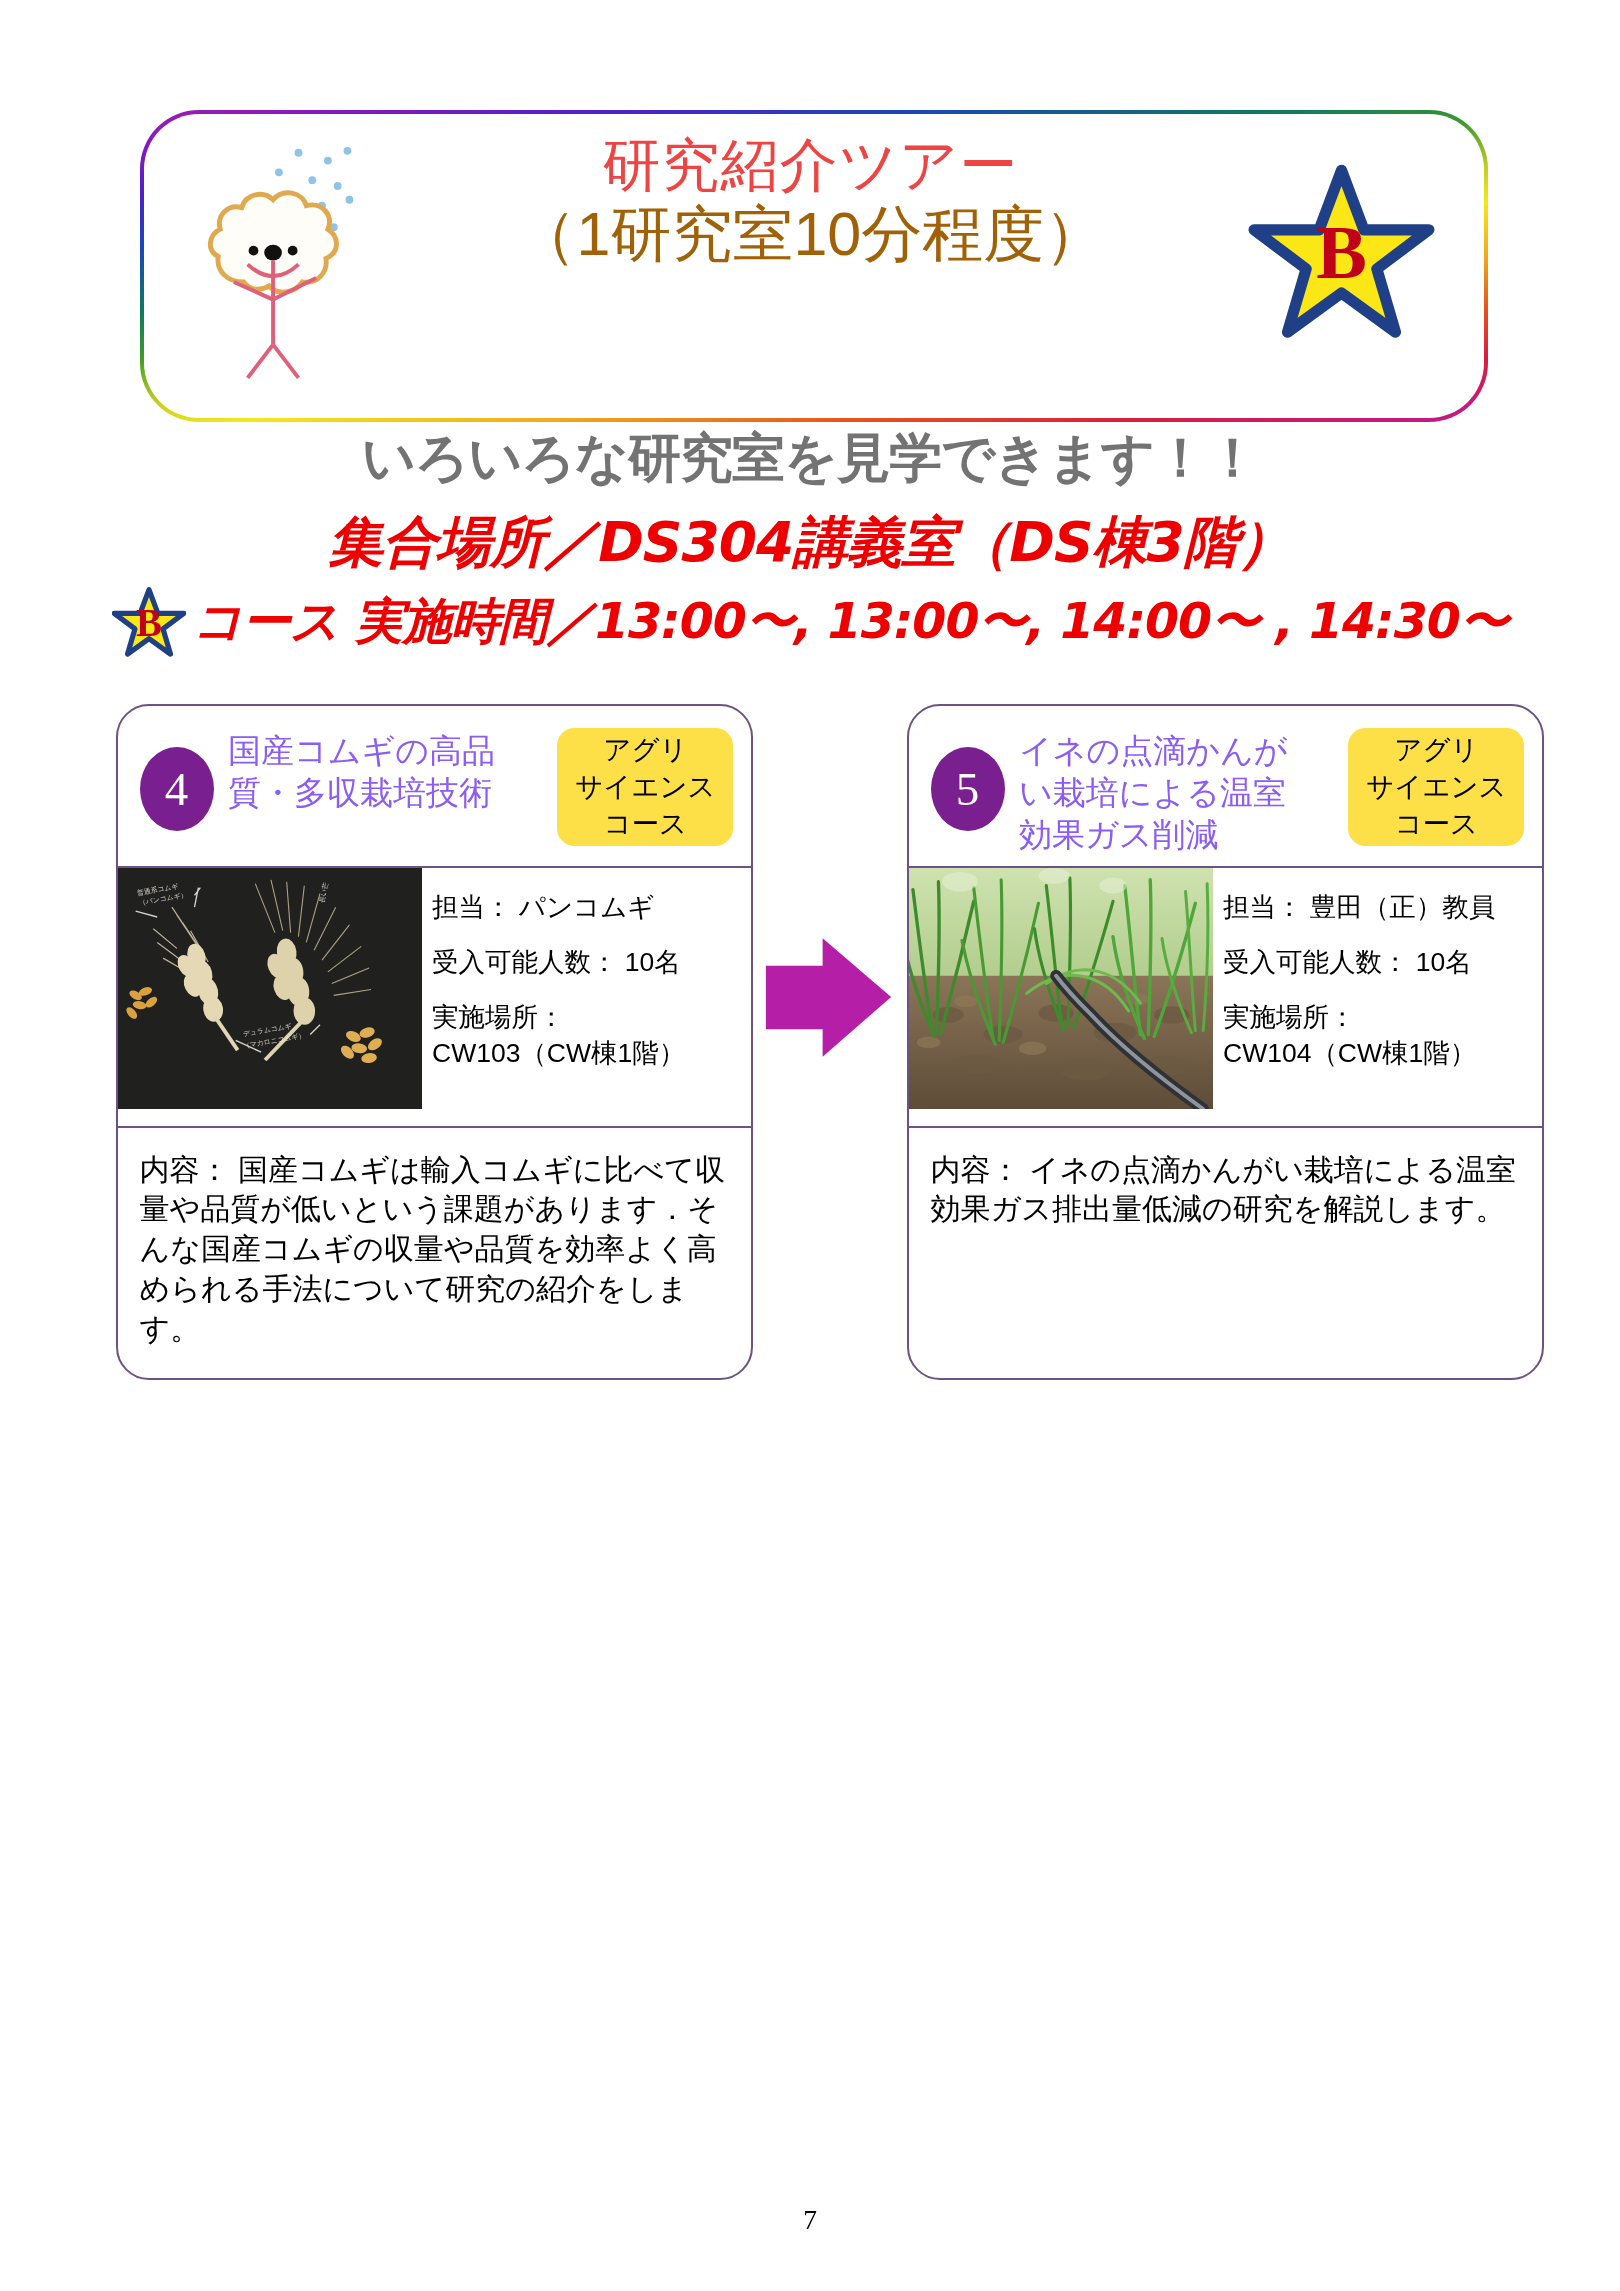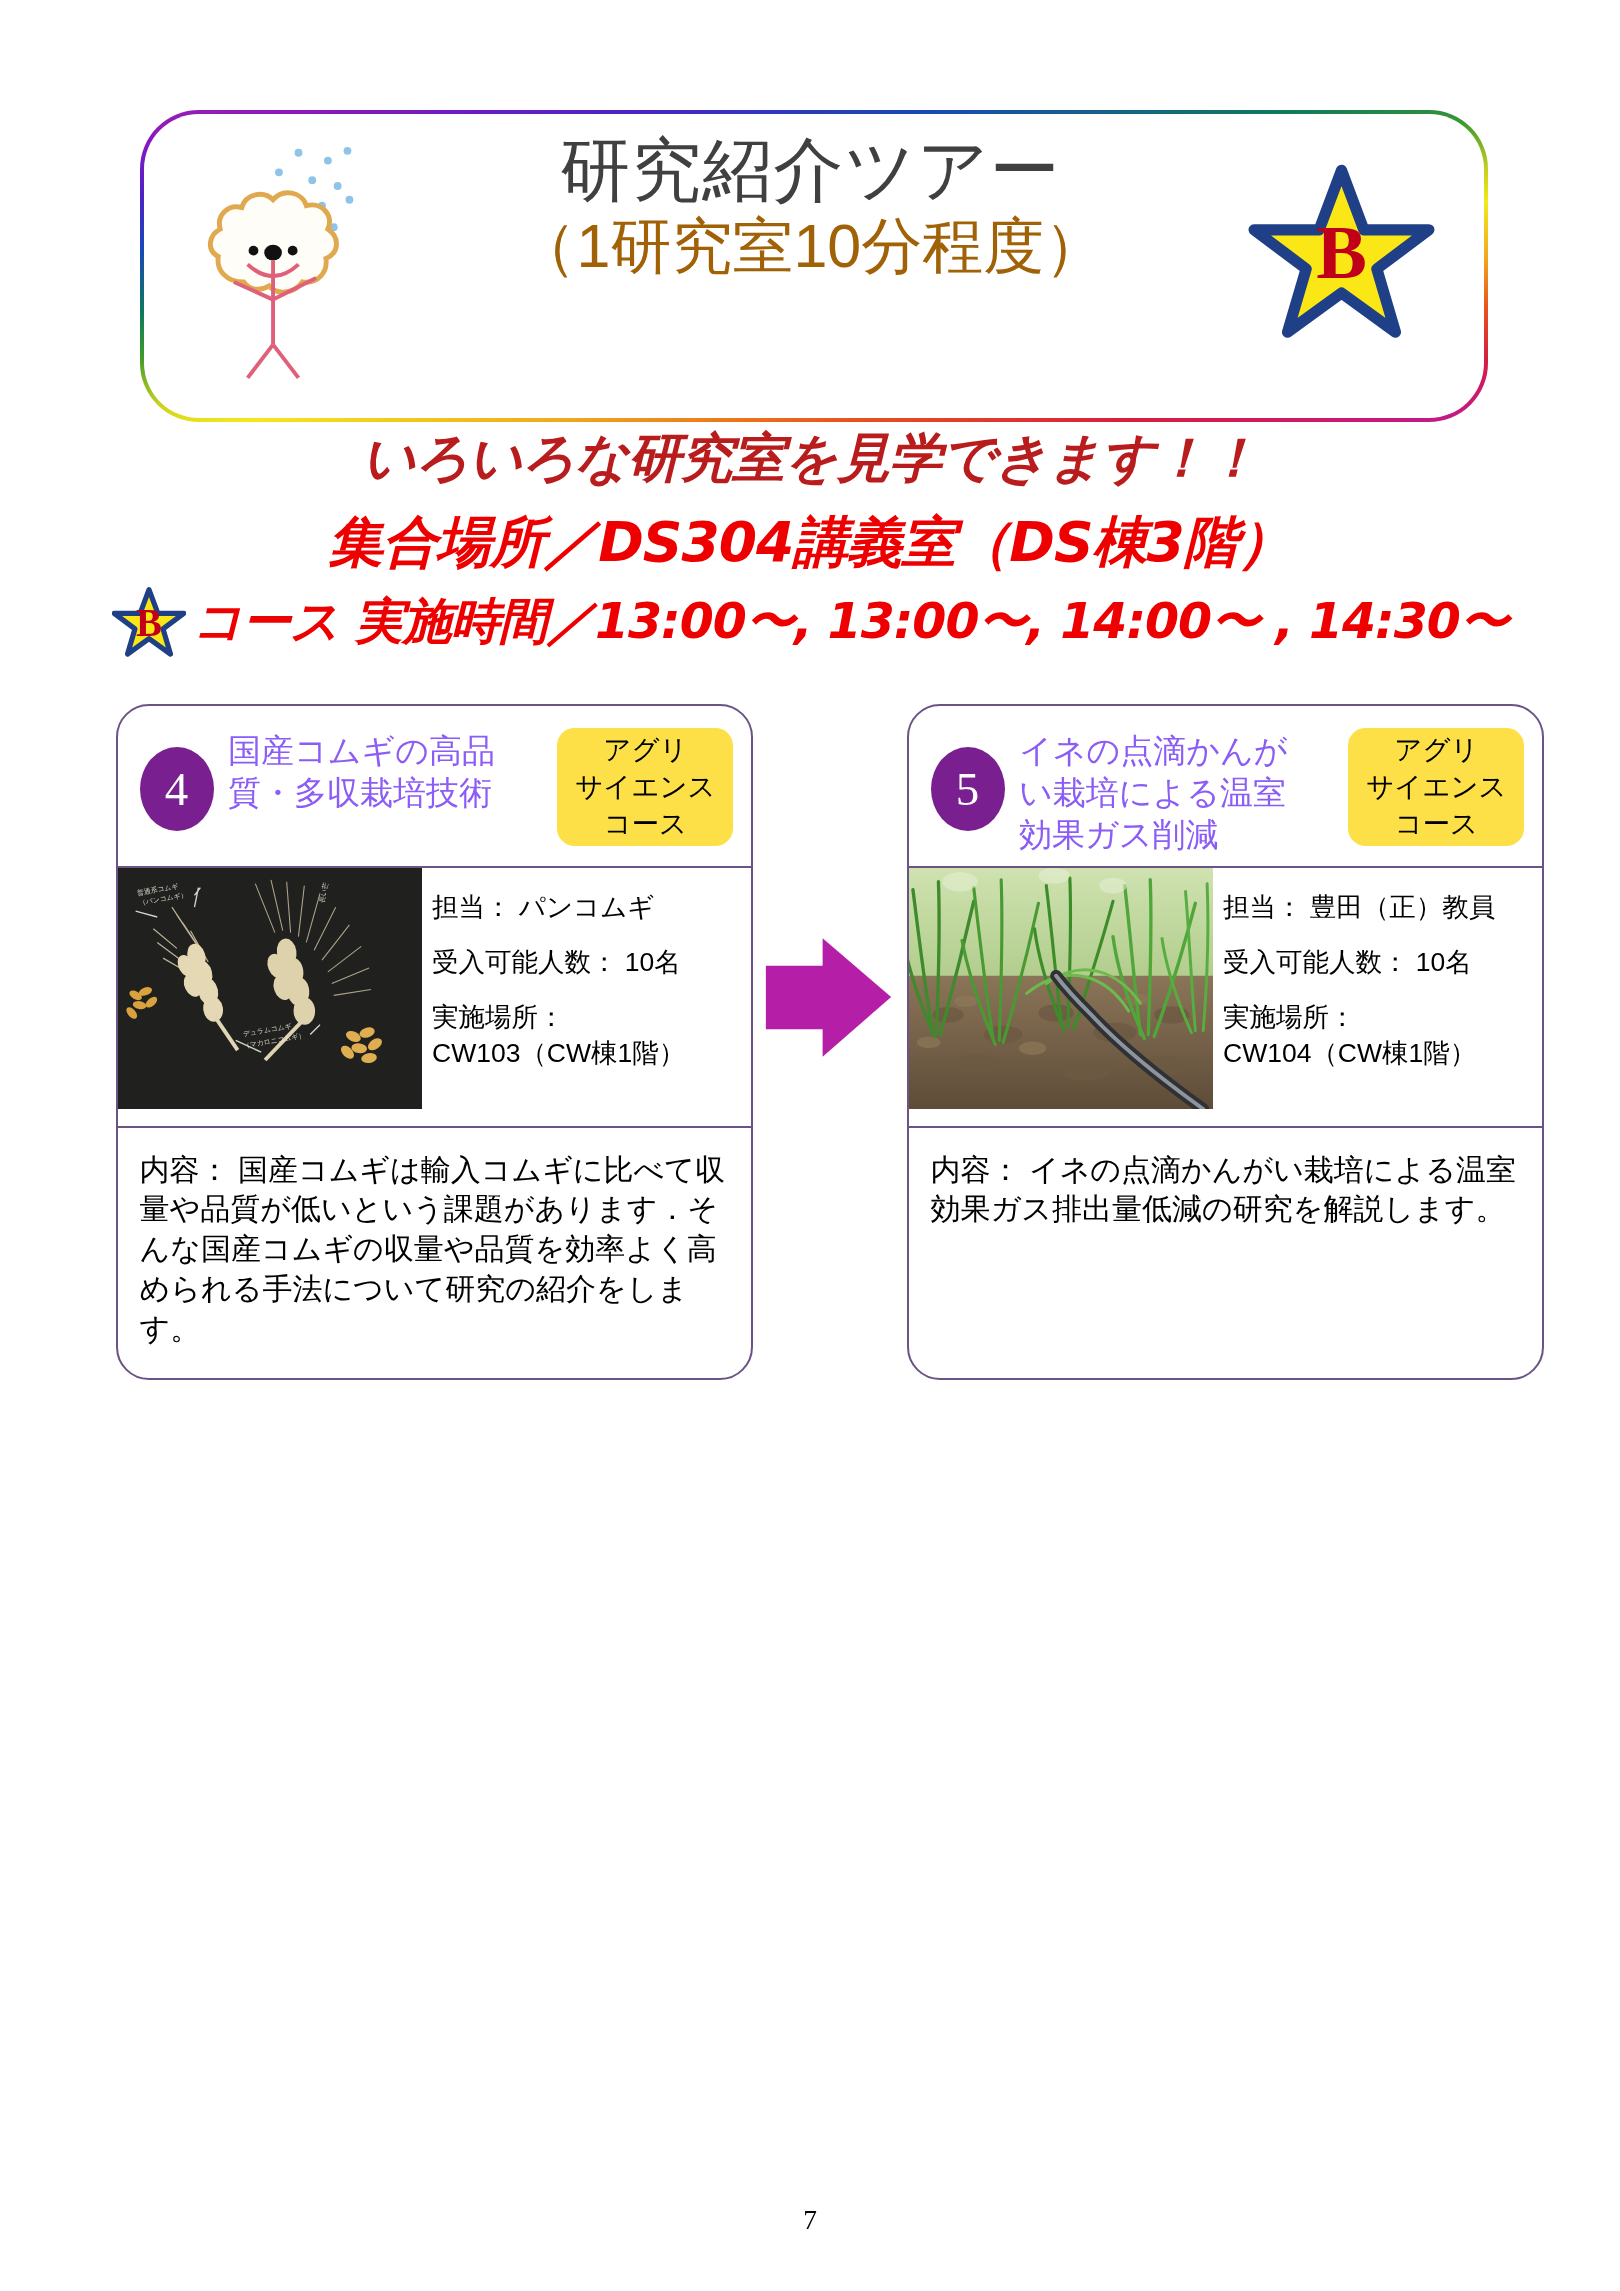--- a/index.html
+++ b/index.html
@@ -23,40 +23,40 @@
   }
 
   
   #mascot{position:absolute;left:39px;top:21.6px;width:186px;height:245px;}
   #mascot svg{width:100%;height:100%;}
 
   #title-block{
     position:absolute;left:240px;top:21.6px;width:853px;text-align:center;
   }
   #main-title{
-    font-size:70px;line-height:1.02;font-weight:400;color:#404040;
-    letter-spacing:1px;white-space:nowrap;font-family:Liberation Serif, serif;
+    font-size:58px;line-height:1.02;font-weight:400;color:#ef4444;
+    letter-spacing:1px;white-space:nowrap;
   }
   #sub-title{
     font-size:61px;line-height:1.1;color:#a16207;margin-top:5.9px;white-space:nowrap;
   }
 
   
   #banner-star{position:absolute;right:47px;top:47px;width:191px;height:186px;}
   .starwrap{position:relative;display:inline-block;}
   .starwrap svg{display:block;width:100%;height:100%;}
   .starletter{
     position:absolute;left:0;right:0;top:50%;transform:translateY(-52%);
     text-align:center;color:#c00018;font-weight:bold;font-family:"Liberation Serif",serif;
   }
 
   
   #line-bw{
     position:absolute;left:0;right:0;top:423px;text-align:center;
-    font-size:53px;font-weight:bold;color:#b91c1c;font-style:italic;
+    font-size:53px;font-weight:bold;color:#737373;
     font-family:"DejaVu Sans",sans-serif;letter-spacing:-1px;
   }
   #line-red{
     position:absolute;left:0;right:0;top:506px;text-align:center;
     font-size:55px;font-weight:bold;color:#ef0000;font-style:italic;
     font-family:"DejaVu Sans",sans-serif;letter-spacing:-1px;
   }
   #line-time{
     position:absolute;left:0;right:0;top:586px;text-align:center;
     white-space:nowrap;

